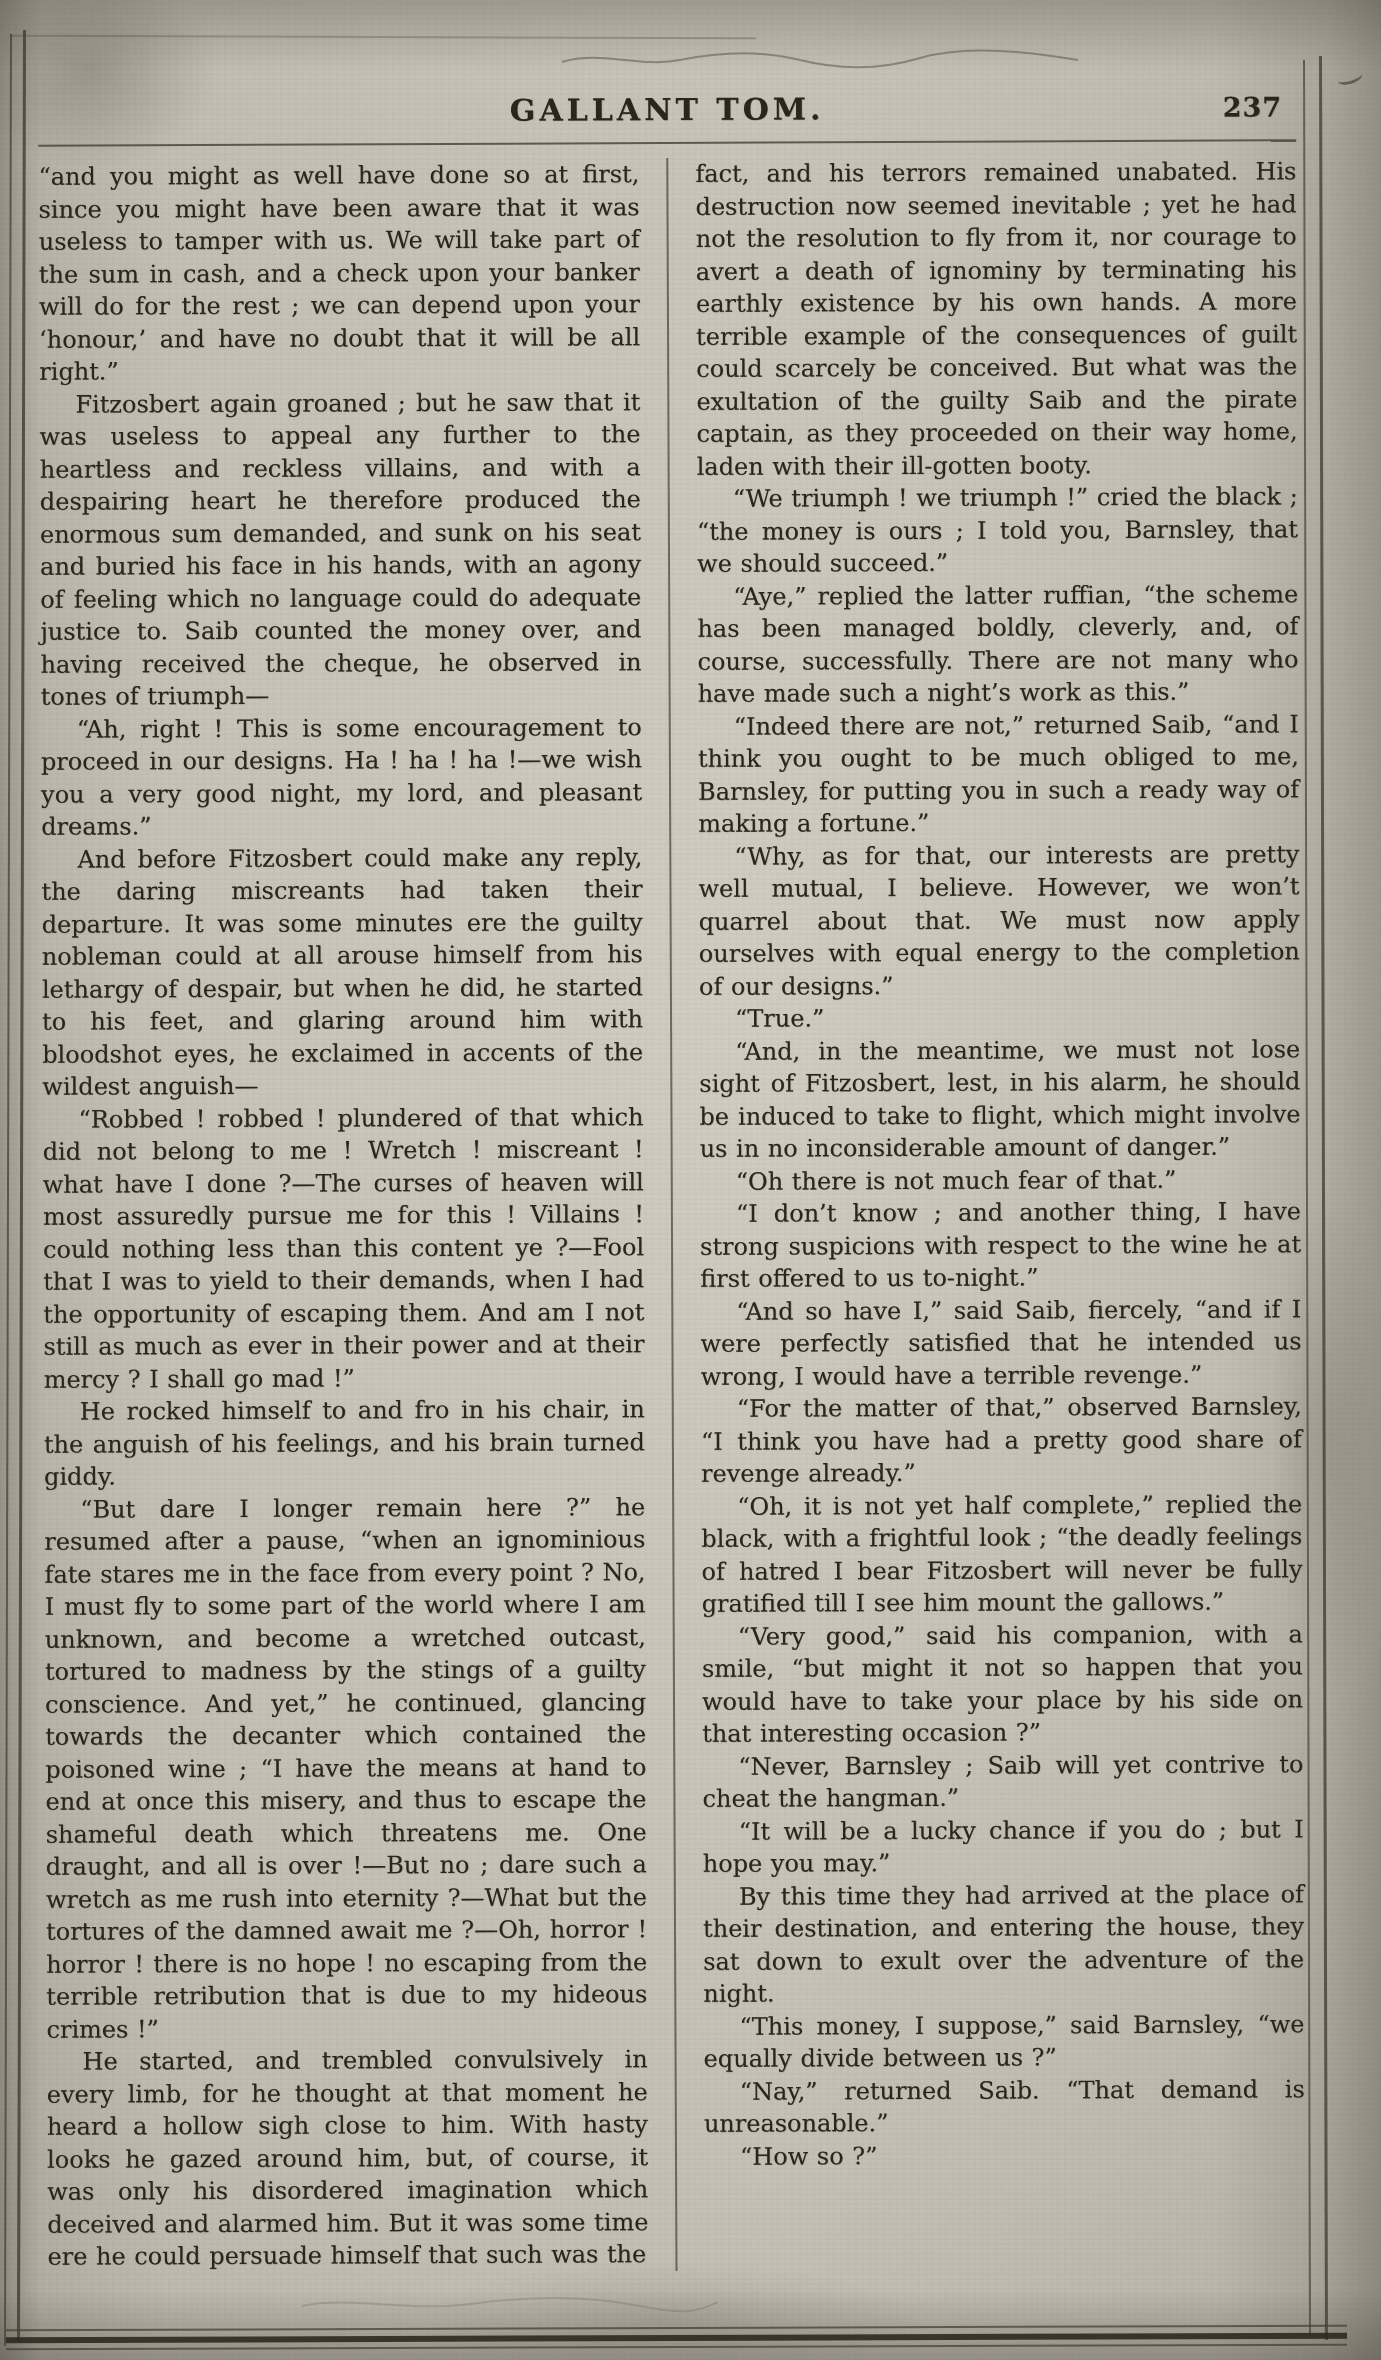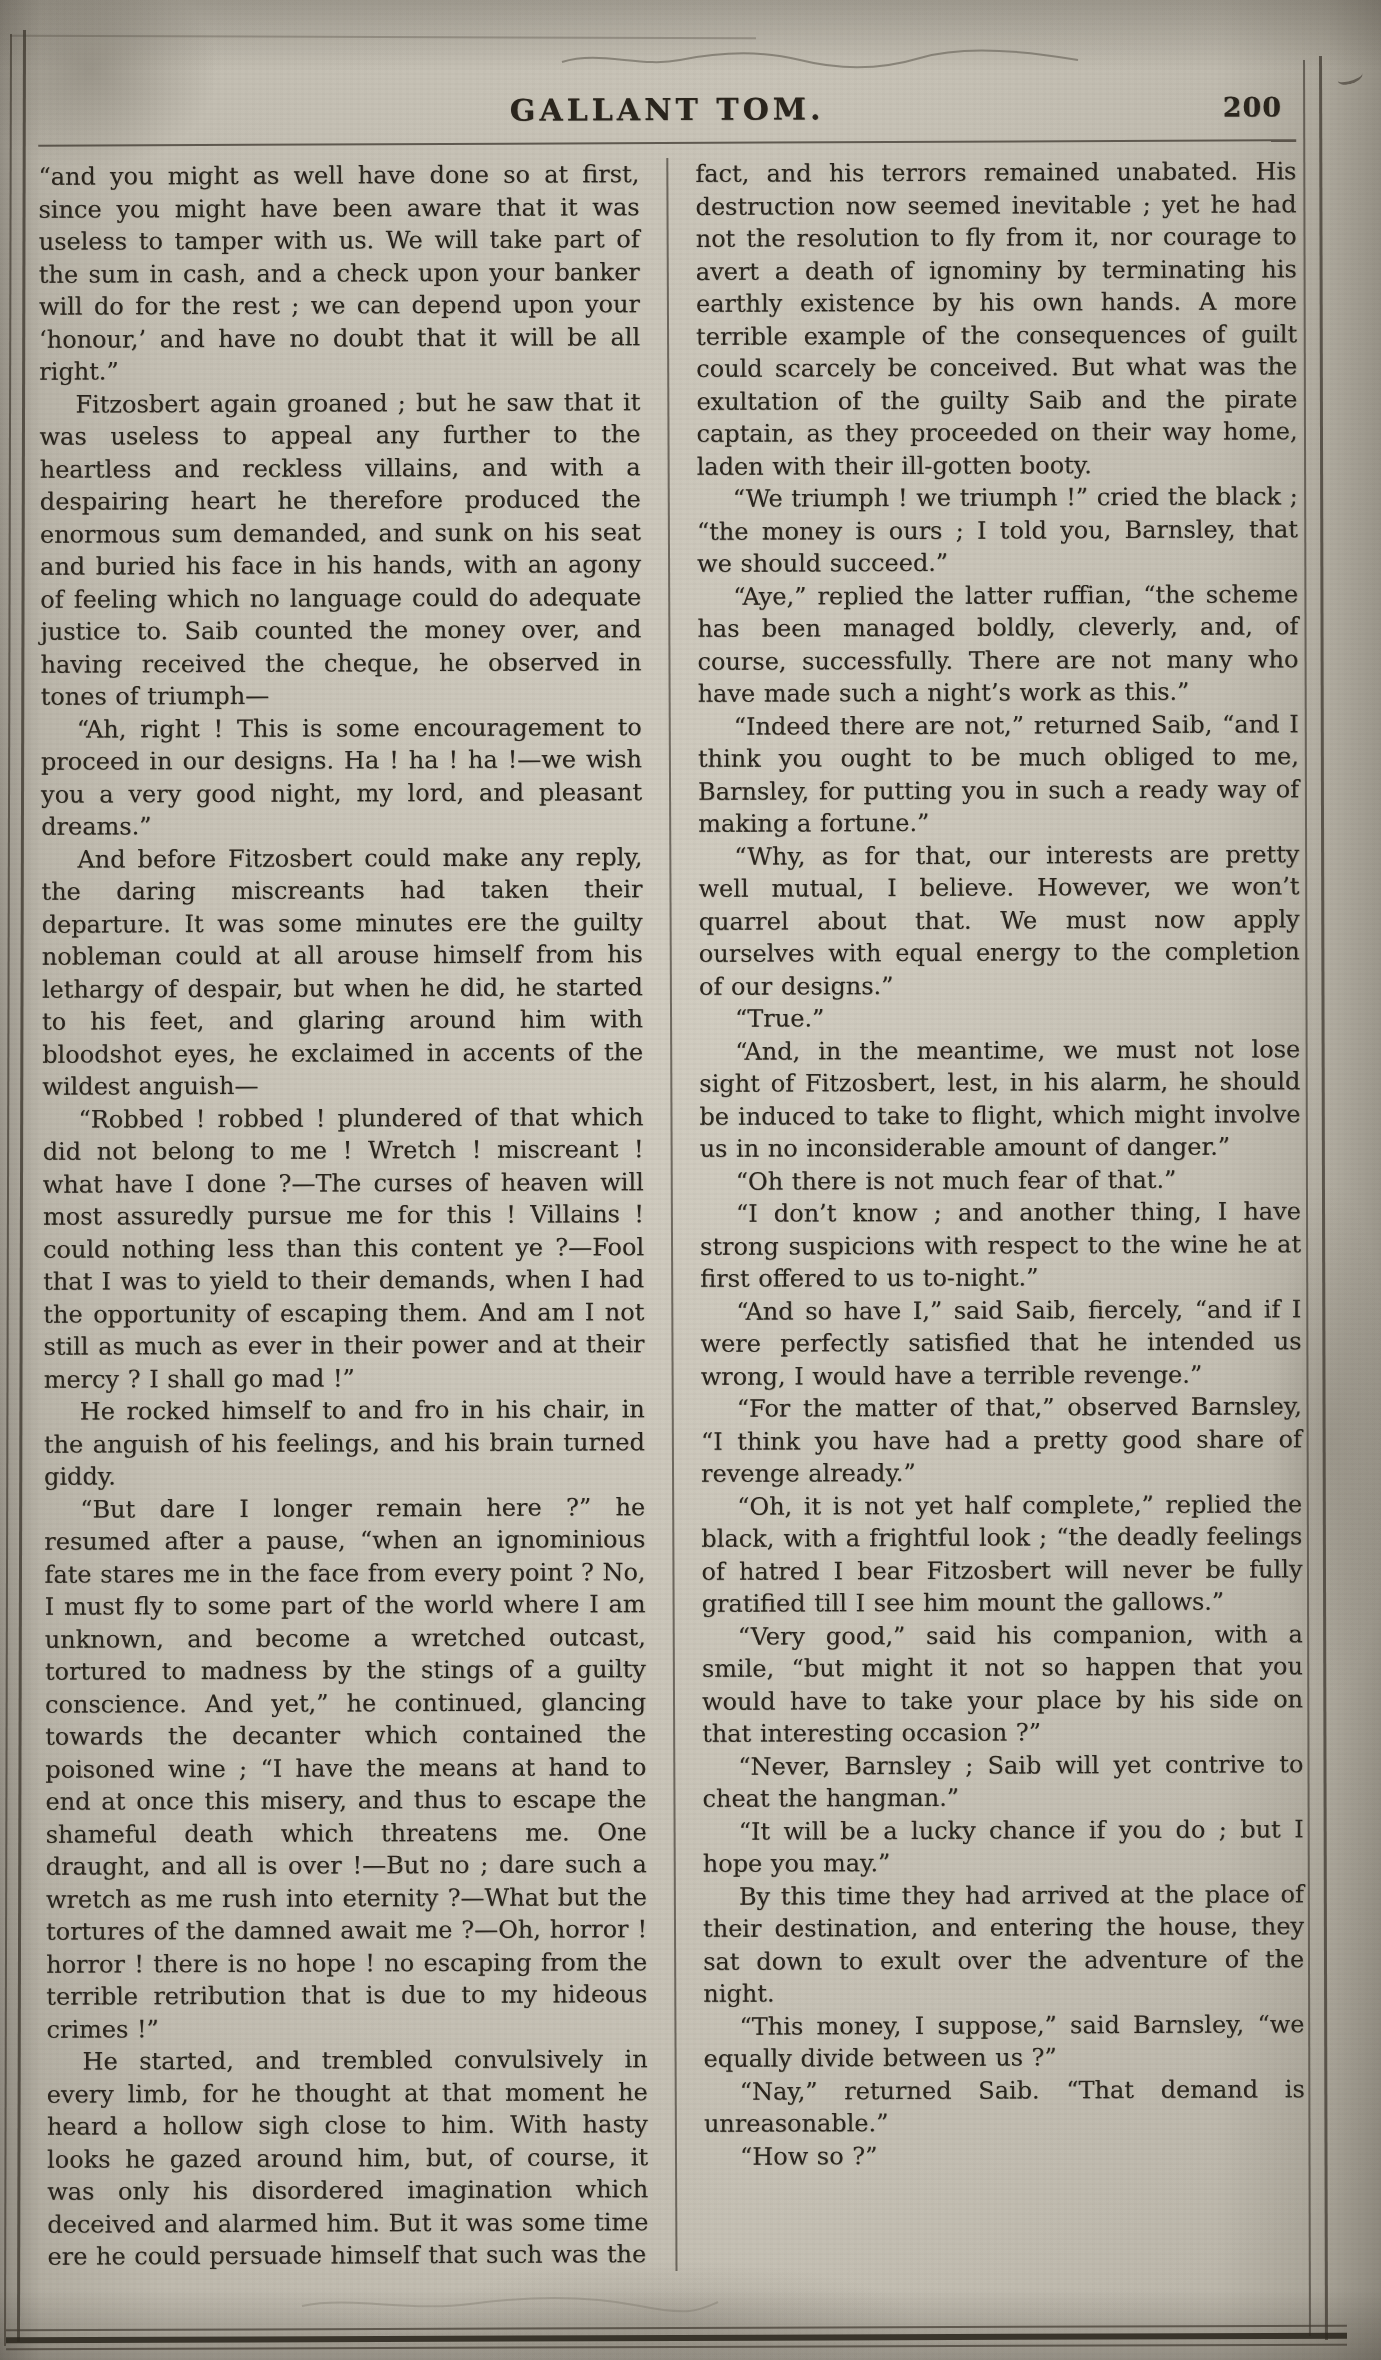--- a/index.html
+++ b/index.html
@@ -87,21 +87,21 @@
 <div class="rule-top-faint"></div>
 <div class="corner-mark"></div>
 
 <svg class="squiggle top" width="520" height="26" viewBox="0 0 520 26">
   <path d="M2 16 C 40 4, 80 22, 120 14 S 200 4, 240 14 S 320 24, 360 12 S 460 4, 518 14" stroke="#6a655a" stroke-width="2" fill="none" opacity="0.65"></path>
 </svg>
 
 <div class="page-inner">
   <header class="running-head">
     <span class="head-title">GALLANT TOM.</span>
-    <span class="head-number">200</span>
+    <span class="head-number">237</span>
   </header>
   <div class="head-rule"></div>
 
   <main class="columns">
     <section class="col">
         <p class="continuation">“and you might as well have done so at first, since you might have been aware that it was useless to tamper with us. We will take part of the sum in cash, and a check upon your banker will do for the rest ; we can depend upon your ‘honour,’ and have no doubt that it will be all right.”</p>
         <p>Fitzosbert again groaned ; but he saw that it was useless to appeal any further to the heartless and reckless villains, and with a despairing heart he therefore produced the enormous sum demanded, and sunk on his seat and buried his face in his hands, with an agony of feeling which no language could do adequate justice to. Saib counted the money over, and having received the cheque, he observed in tones of triumph—</p>
         <p>“Ah, right ! This is some encouragement to proceed in our designs. Ha ! ha ! ha !—we wish you a very good night, my lord, and pleasant dreams.”</p>
         <p>And before Fitzosbert could make any reply, the daring miscreants had taken their departure. It was some minutes ere the guilty nobleman could at all arouse himself from his lethargy of despair, but when he did, he started to his feet, and glaring around him with bloodshot eyes, he exclaimed in accents of the wildest anguish—</p>
         <p>“Robbed ! robbed ! plundered of that which did not belong to me ! Wretch ! miscreant ! what have I done ?—The curses of heaven will most assuredly pursue me for this ! Villains ! could nothing less than this content ye ?—Fool that I was to yield to their demands, when I had the opportunity of escaping them. And am I not still as much as ever in their power and at their mercy ? I shall go mad !”</p>

